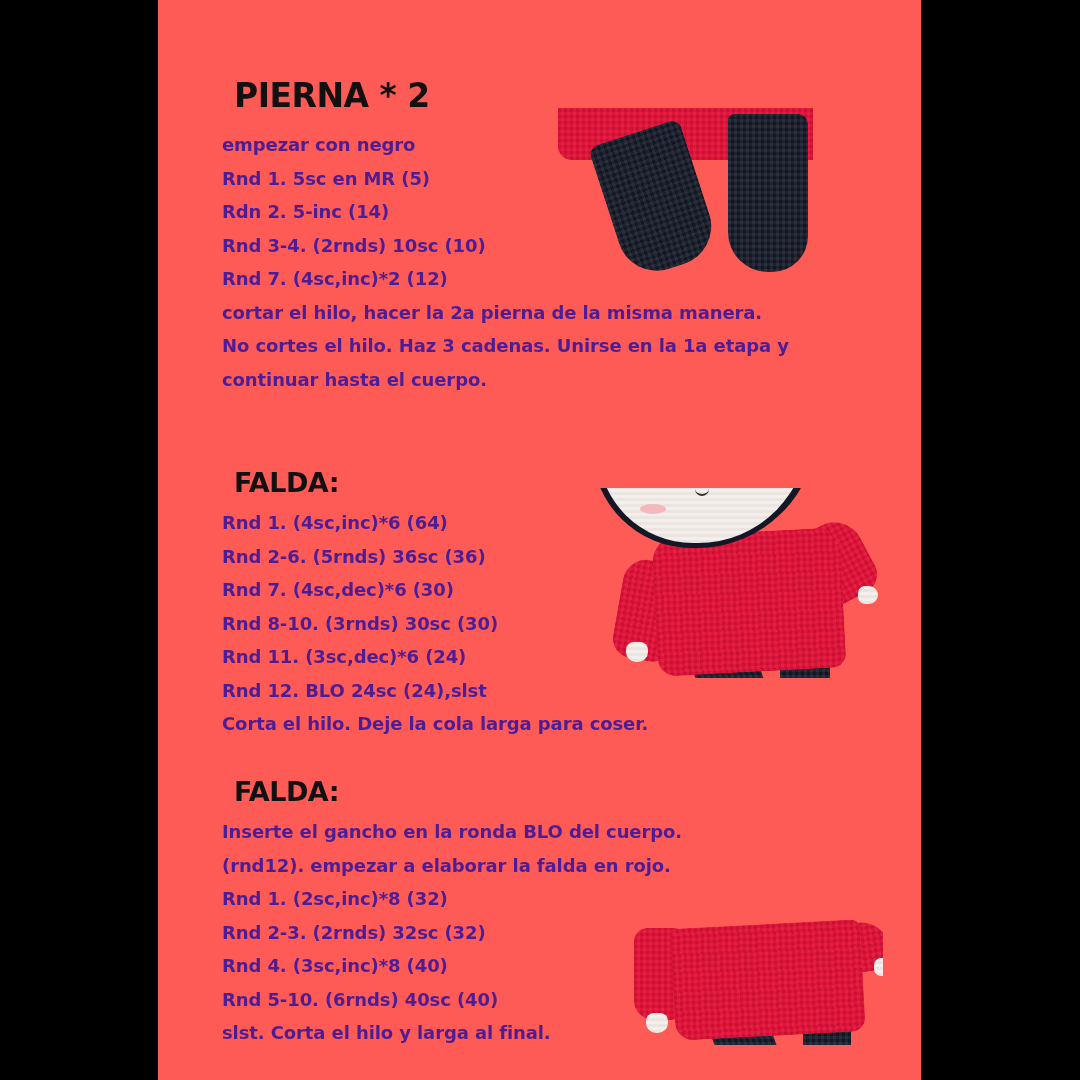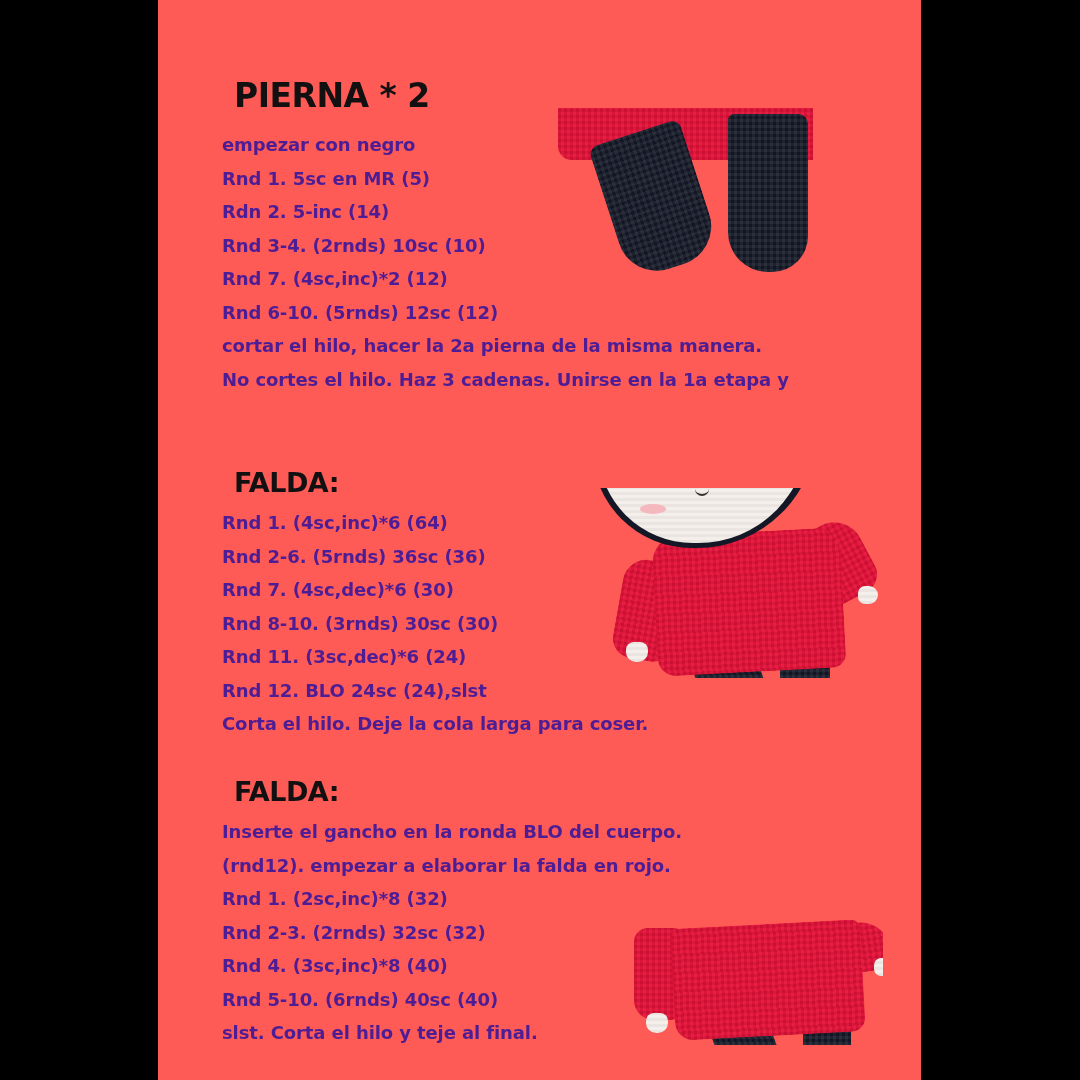--- a/index.html
+++ b/index.html
@@ -47,23 +47,23 @@
 
 <div class="panel">
 
   <h1 class="heading" style="top:64px;">PIERNA * 2</h1>
   <ul class="lines" style="top:128px;">
     <li>empezar con negro</li>
     <li>Rnd 1. 5sc en MR (5)</li>
     <li>Rdn 2. 5-inc (14)</li>
     <li>Rnd 3-4. (2rnds) 10sc (10)</li>
     <li>Rnd 7. (4sc,inc)*2 (12)</li>
-    <li>Rnd 6-10. (5rnds) 12sc (12)</li>
     <li>cortar el hilo, hacer la 2a pierna de la misma manera.</li>
     <li>No cortes el hilo. Haz 3 cadenas. Unirse en la 1a etapa y</li>
+    <li>continuar hasta el cuerpo.</li>
   </ul>
 
   <div class="photo" style="left:400px; top:108px; width:260px; height:185px;" title="crochet doll legs in black yarn under red body">
     <div class="abs knit-red" style="left:0; top:0; width:255px; height:52px; border-radius:0 0 0 14px;"></div>
     <div class="abs knit-black" style="left:30px; top:40px; width:95px; height:140px; border-radius:10px 10px 40px 40px; transform:rotate(-18deg); transform-origin:top left;"></div>
     <div class="abs knit-black" style="left:170px; top:6px; width:80px; height:158px; border-radius:6px 10px 36px 40px;"></div>
   </div>
 
   <h2 class="heading small" style="top:455px;">FALDA:</h2>
   <ul class="lines" style="top:506px;">
@@ -91,21 +91,21 @@
   </div>
 
   <h2 class="heading small" style="top:764px;">FALDA:</h2>
   <ul class="lines" style="top:815px;">
     <li>Inserte el gancho en la ronda BLO del cuerpo.</li>
     <li>(rnd12). empezar a elaborar la falda en rojo.</li>
     <li>Rnd 1. (2sc,inc)*8 (32)</li>
     <li>Rnd 2-3. (2rnds) 32sc (32)</li>
     <li>Rnd 4. (3sc,inc)*8 (40)</li>
     <li>Rnd 5-10. (6rnds) 40sc (40)</li>
-    <li>slst. Corta el hilo y teje al final.</li>
+    <li>slst. Corta el hilo y larga al final.</li>
   </ul>
 
   <div class="photo" style="left:460px; top:920px; width:265px; height:125px;" title="crochet doll red skirt with black legs">
     <div class="abs knit-black" style="left:92px; top:100px; width:62px; height:25px; transform:skewX(20deg);"></div>
     <div class="abs knit-black" style="left:185px; top:85px; width:48px; height:40px;"></div>
     <div class="abs knit-red" style="left:16px; top:8px; width:50px; height:92px; border-radius:14px 10px 14px 20px;"></div>
     <div class="abs knit-red" style="left:190px; top:4px; width:82px; height:50px; border-radius:10px 30px 18px 10px; transform:rotate(-8deg);"></div>
     <div class="abs knit-red" style="left:55px; top:4px; width:190px; height:112px; border-radius:10px 10px 14px 18px; transform:rotate(-3deg);"></div>
     <div class="abs knit-white" style="left:28px; top:93px; width:22px; height:20px; border-radius:8px 8px 10px 10px;"></div>
     <div class="abs knit-white" style="left:256px; top:38px; width:20px; height:18px; border-radius:8px 10px 10px 8px;"></div>

